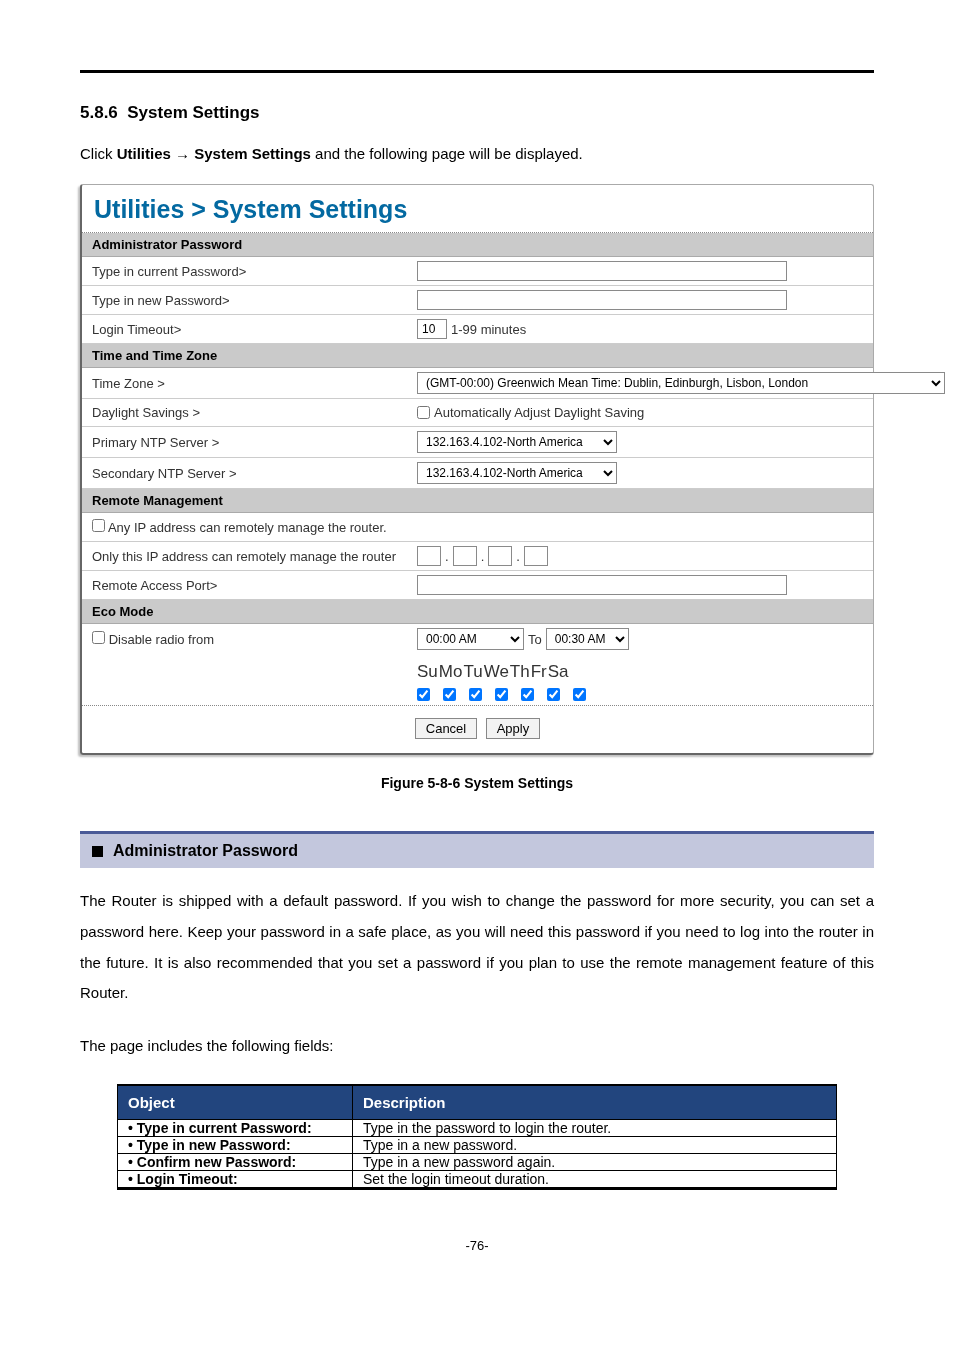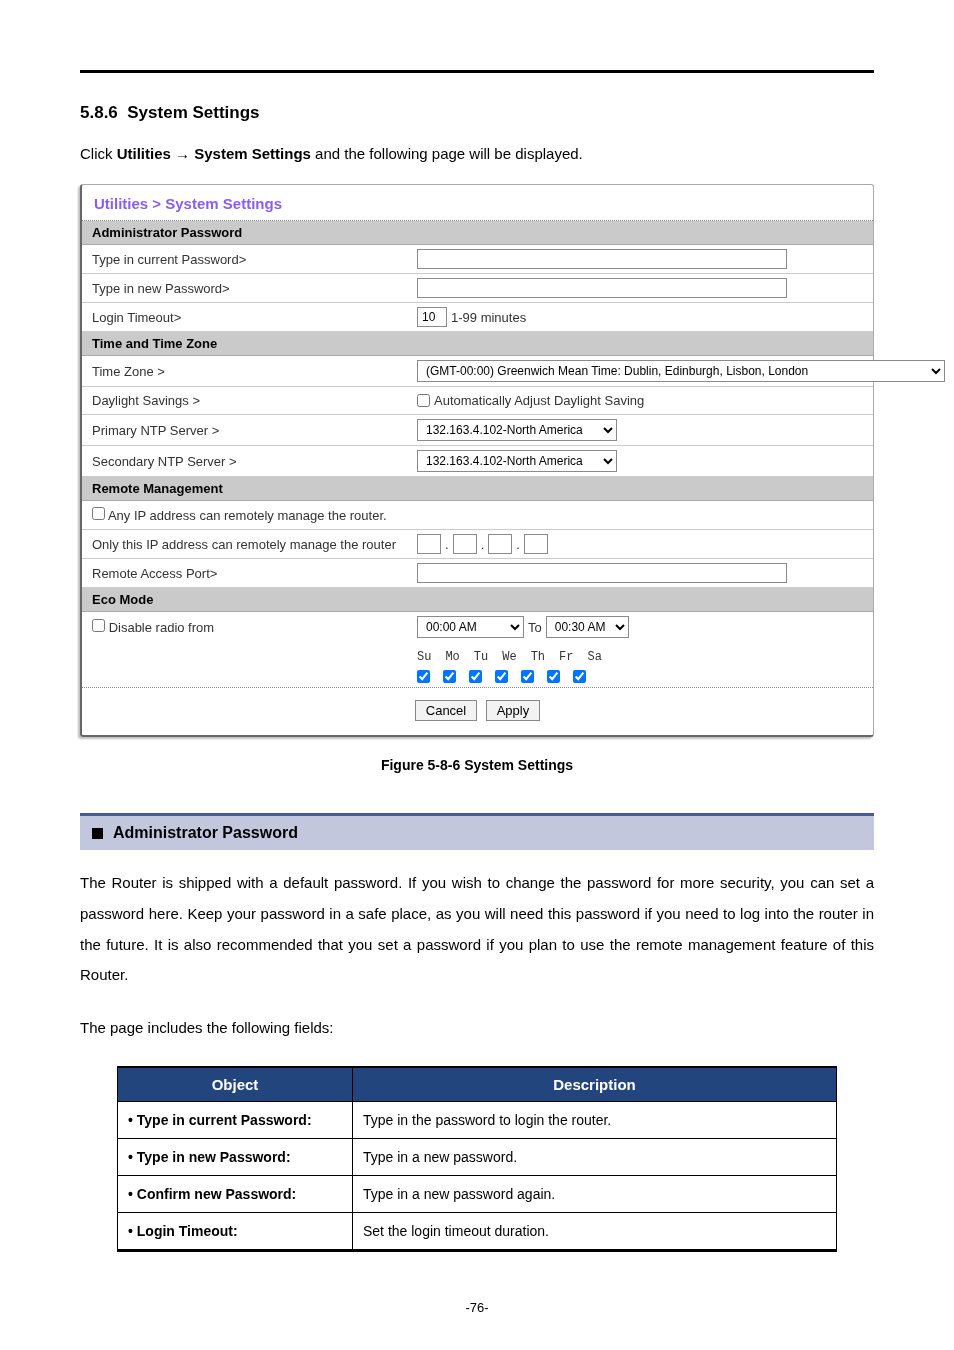--- a/index.html
+++ b/index.html
@@ -23,23 +23,23 @@
   .panel {
     border: 1px solid #aaa;
     border-left: 2px solid #666;
     border-bottom: 2px solid #666;
     border-radius: 3px;
     margin-bottom: 20px;
     box-shadow: -2px 2px 2px rgba(0,0,0,0.25);
   }
   .panel-head {
     padding: 10px 12px 8px;
-    font-size: 15px;
+    font-size: 25px;
     font-weight: bold;
-    color: #8b5cf6;
+    color: #0369a1;
     border-bottom: 1px dotted #888;
   }
   .gridrow {
     display: flex;
     align-items: center;
     border-bottom: 1px solid #ccc;
     font-size: 13px;
     color: #333;
   }
   .gridrow:last-child { border-bottom: none; }
@@ -64,21 +64,21 @@
   }
   input[type=text], input[type=password], select {
     font-size: 12px;
     padding: 2px 4px;
     border: 1px solid #8a8a8a;
     background: #fff;
   }
   .wide { width: 370px; }
   .tiny { width: 24px; text-align: center; }
   .disabledbox { background: #f0f0f0; }
-  .days { display: flex; gap: 14px; font-size: 12px; padding-top: 4px; font-family: Liberation Mono, monospace; }
+  .days { display: flex; gap: 1px; font-size: 17px; padding-top: 4px; }
   .days-cb { display: flex; gap: 13px; padding-top: 6px; }
   .buttons {
     text-align: center;
     padding: 12px 0 14px 0;
     border-top: 1px dotted #888;
   }
   button {
     font-size: 13px;
     padding: 2px 10px;
     margin: 0 2px;
@@ -106,28 +106,28 @@
     width: 720px;
     margin: 0 auto;
     border-collapse: collapse;
     border: 1px solid #000;
     border-top: 2px solid #000;
     border-bottom: 3px solid #000;
   }
   .fields-table th {
     background: #22457e;
     color: #fff;
-    text-align: center;
+    text-align: left;
     padding: 8px 10px;
     font-size: 15px;
     border: 1px solid #000;
   }
   .fields-table td {
     border: 1px solid #000;
-    padding: 10px 10px;
+    padding: 0 10px;
     font-size: 14px;
     vertical-align: middle;
   }
   .fields-table td.obj { font-weight: bold; width: 235px; }
   .fields-table td.obj::before { content: "•  "; font-weight: bold; }
   .pagenum { text-align: center; font-size: 13px; margin-top: 48px; }
   .arrow { font-family: Arial; }
 </style>
 </head>
 <body>

